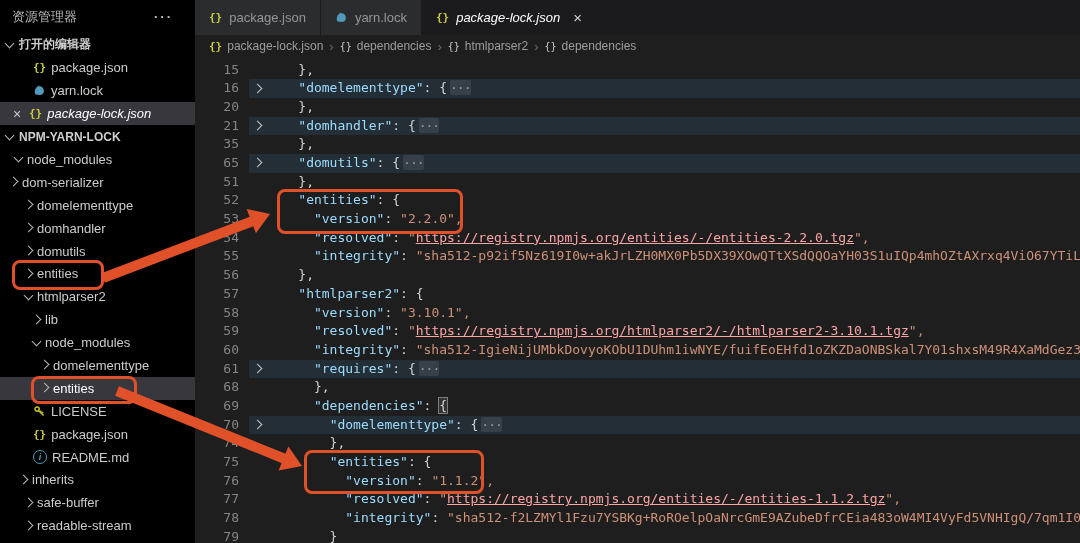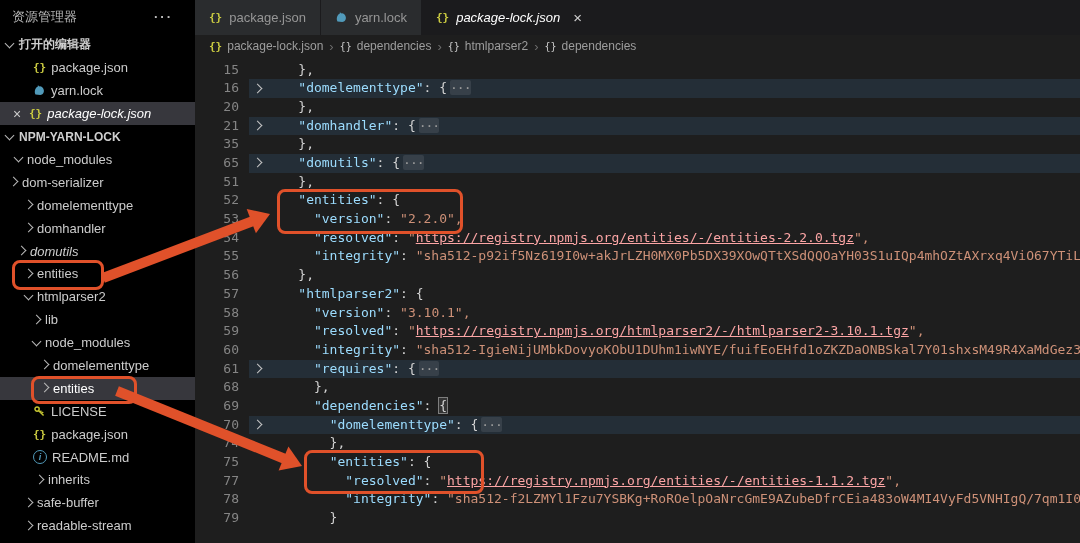--- a/index.html
+++ b/index.html
@@ -96,21 +96,21 @@
           <span>dom-serializer</span>
         </div>
         <div class="tree-row" style="padding-left: 25px;">
           <span class="cv"></span>
           <span>domelementtype</span>
         </div>
         <div class="tree-row" style="padding-left: 25px;">
           <span class="cv"></span>
           <span>domhandler</span>
         </div>
-        <div class="tree-row" style="padding-left: 18px; font-style: italic;">
+        <div class="tree-row" style="padding-left: 25px;">
           <span class="cv"></span>
           <span>domutils</span>
         </div>
         <div class="tree-row" style="padding-left: 25px;">
           <span class="cv"></span>
           <span>entities</span>
         </div>
         <div class="tree-row" style="padding-left: 25px;">
           <span class="cv down"></span>
           <span>htmlparser2</span>
@@ -139,21 +139,21 @@
           <span>LICENSE</span>
         </div>
         <div class="tree-row" style="padding-left: 33px;">
           <span class="ic-json">{}</span>
           <span>package.json</span>
         </div>
         <div class="tree-row" style="padding-left: 33px;">
           <span class="ic-info">i</span>
           <span>README.md</span>
         </div>
-        <div class="tree-row" style="padding-left: 36px;">
+        <div class="tree-row" style="padding-left: 20px;">
           <span class="cv"></span>
           <span>inherits</span>
         </div>
         <div class="tree-row" style="padding-left: 25px;">
           <span class="cv"></span>
           <span>safe-buffer</span>
         </div>
         <div class="tree-row" style="padding-left: 25px;">
           <span class="cv"></span>
           <span>readable-stream</span>
@@ -216,20 +216,21 @@
         <div class="cl"><span class="ln">57</span><div class="body"><span class="foldc"></span><span class="code"><span class="p">    </span><span class="k">"htmlparser2"</span><span class="p">: {</span></span></div></div>
         <div class="cl"><span class="ln">58</span><div class="body"><span class="foldc"></span><span class="code"><span class="p">      </span><span class="k">"version"</span><span class="p">: </span><span class="s">"3.10.1",</span></span></div></div>
         <div class="cl"><span class="ln">59</span><div class="body"><span class="foldc"></span><span class="code"><span class="p">      </span><span class="k">"resolved"</span><span class="p">: </span><span class="s">"</span><span class="u">https://registry.npmjs.org/htmlparser2/-/htmlparser2-3.10.1.tgz</span><span class="s">",</span></span></div></div>
         <div class="cl"><span class="ln">60</span><div class="body"><span class="foldc"></span><span class="code"><span class="p">      </span><span class="k">"integrity"</span><span class="p">: </span><span class="s">"sha512-IgieNijUMbkDovyoKObU1DUhm1iwNYE/fuifEoEHfd1oZKZDaONBSkal7Y01shxsM49R4XaMdGez3WnF9UcLCyTbMWty</span></span></div></div>
         <div class="cl"><span class="ln">61</span><div class="body hl"><span class="foldc"><span class="cv" style="border-color: rgb(197, 197, 197);"></span></span><span class="code"><span class="p">      </span><span class="k">"requires"</span><span class="p">: {</span><span class="d">···</span></span></div></div>
         <div class="cl"><span class="ln">68</span><div class="body"><span class="foldc"></span><span class="code"><span class="p">      },</span></span></div></div>
         <div class="cl"><span class="ln">69</span><div class="body"><span class="foldc"></span><span class="code"><span class="p">      </span><span class="k">"dependencies"</span><span class="p">: </span><span class="b">{</span></span></div></div>
         <div class="cl"><span class="ln">70</span><div class="body hl"><span class="foldc"><span class="cv" style="border-color: rgb(197, 197, 197);"></span></span><span class="code"><span class="p">        </span><span class="k">"domelementtype"</span><span class="p">: {</span><span class="d">···</span></span></div></div>
         <div class="cl"><span class="ln">74</span><div class="body"><span class="foldc"></span><span class="code"><span class="p">        },</span></span></div></div>
         <div class="cl"><span class="ln">75</span><div class="body"><span class="foldc"></span><span class="code"><span class="p">        </span><span class="k">"entities"</span><span class="p">: {</span></span></div></div>
+        <div class="cl"><span class="ln">76</span><div class="body"><span class="foldc"></span><span class="code"><span class="p">          </span><span class="k">"version"</span><span class="p">: </span><span class="s">"1.1.2",</span></span></div></div>
         <div class="cl"><span class="ln">77</span><div class="body"><span class="foldc"></span><span class="code"><span class="p">          </span><span class="k">"resolved"</span><span class="p">: </span><span class="s">"</span><span class="u">https://registry.npmjs.org/entities/-/entities-1.1.2.tgz</span><span class="s">",</span></span></div></div>
         <div class="cl"><span class="ln">78</span><div class="body"><span class="foldc"></span><span class="code"><span class="p">          </span><span class="k">"integrity"</span><span class="p">: </span><span class="s">"sha512-f2LZMYl1Fzu7YSBKg+RoROelpOaNrcGmE9AZubeDfrCEia483oW4MI4VyFd5VNHIgQ/7qm1I0wUHK1iGnlFav0v8</span></span></div></div>
         <div class="cl"><span class="ln">79</span><div class="body"><span class="foldc"></span><span class="code"><span class="p">        }</span></span></div></div>
       </div>
   </main>
 
   <div class="anno" style="left:12px;top:260px;width:92px;height:30px;"></div>
   <div class="anno" style="left:31px;top:376px;width:106px;height:28px;"></div>
   <div class="anno" style="left:277px;top:189px;width:186px;height:45px;"></div>
   <div class="anno" style="left:304px;top:450px;width:180px;height:44px;"></div>

